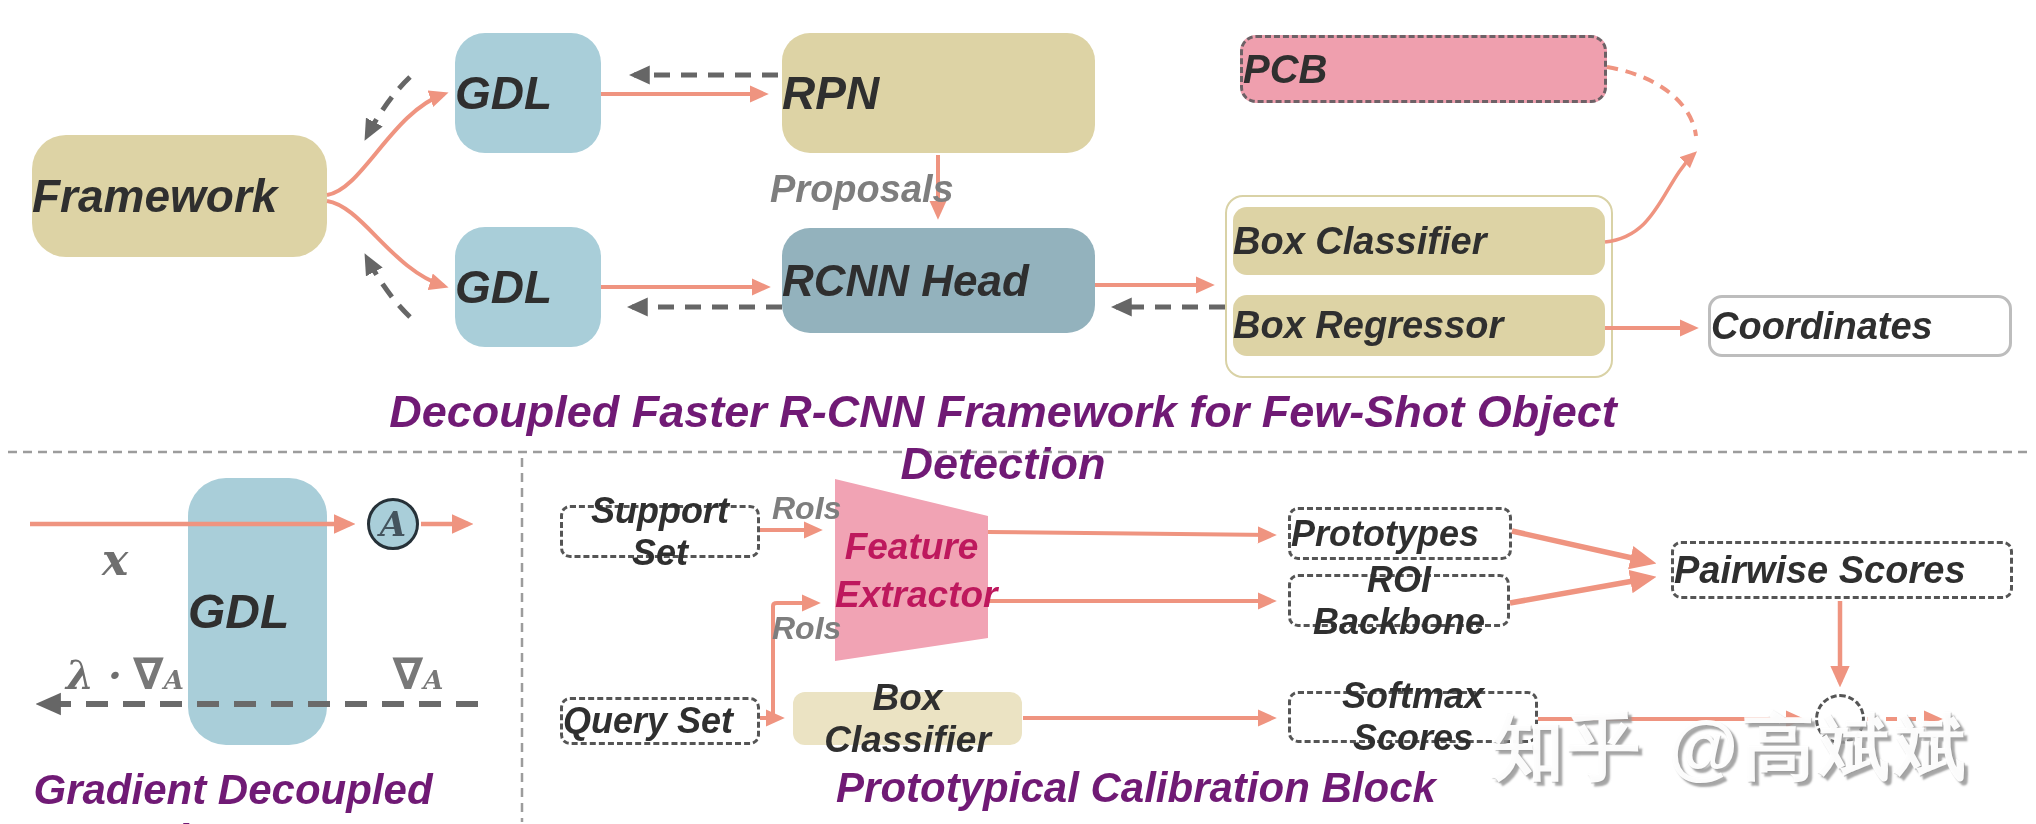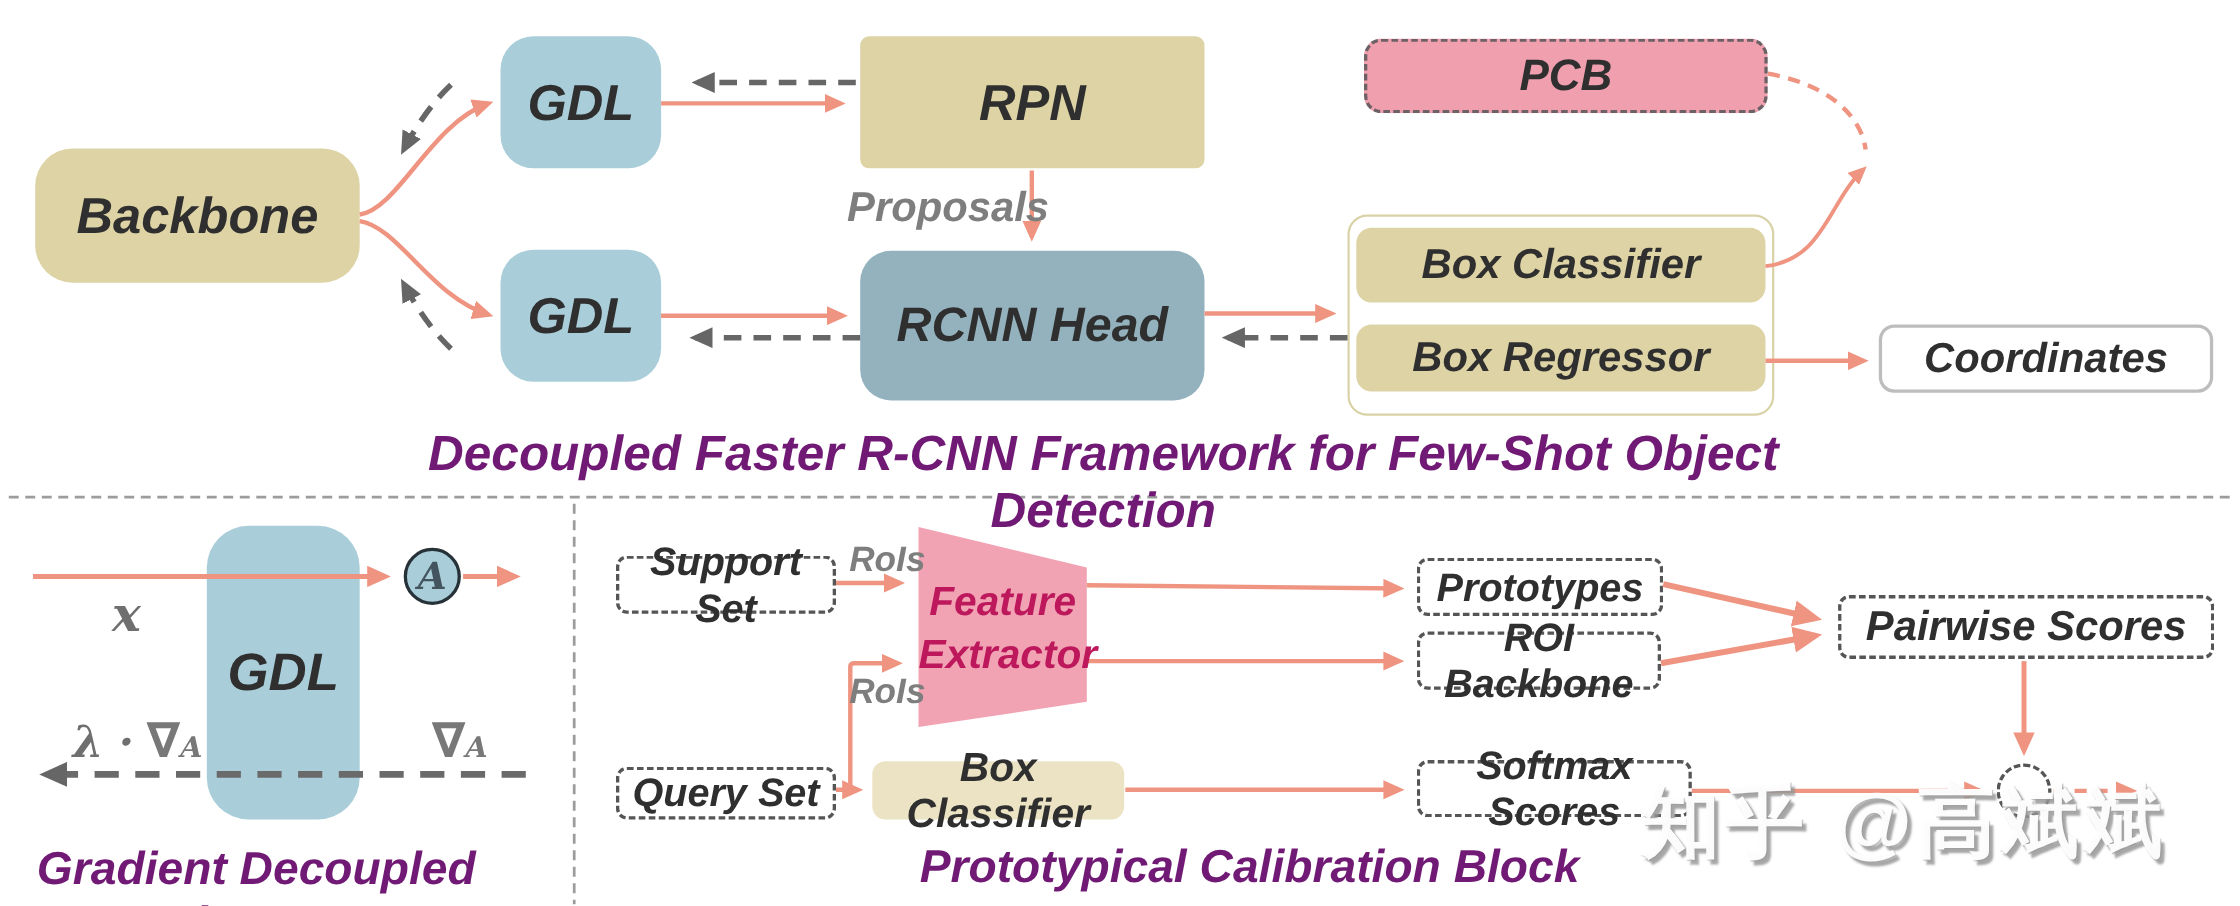--- a/index.html
+++ b/index.html
@@ -1,18 +1,18 @@
 <!DOCTYPE html>
 <html><head>
 <meta charset="utf-8">
 <style>
   html,body{margin:0;padding:0;background:#ffffff;}
   #stage{position:relative;width:2036px;height:824px;background:#fff;overflow:hidden;
          font-family:"Liberation Sans",sans-serif;}
-  .box{position:absolute;display:flex;align-items:center;justify-content:center;
+  .box{position:absolute;display:flex;align-items:center;justify-content:flex-start;
        font-weight:bold;font-style:italic;color:#2f2f2f;z-index:1;box-sizing:border-box;text-align:center;}
   .tan{background:#ddd3a5;}
   .tanlight{background:#ebe3c3;}
   .blue{background:#a9ced9;}
   .bluegray{background:#93b2bd;}
   .pinkbox{background:#ef9fae;}
   .outline{background:#ffffff;border:3px solid #bdbdbd;}
   .dashedbox{background:#ffffff;border:3px dashed #555555;}
   .lbl{position:absolute;font-weight:bold;font-style:italic;color:#7e7e7e;z-index:3;text-align:center;}
   .caption{position:absolute;font-weight:bold;font-style:italic;color:#701a75;z-index:3;text-align:center;}
@@ -29,36 +29,36 @@
      color:rgba(255,255,255,0.96);z-index:6;white-space:nowrap;
      text-shadow:4px 4px 2px rgba(150,150,150,0.85),1px 1px 1px rgba(150,150,150,0.6);}
   .fe-text{position:absolute;font-weight:bold;font-style:italic;color:#be185d;z-index:3;text-align:center;}
 </style>
 </head>
 <body>
 
 <div id="stage">
 
   <div class="box tan" style="left:32px;top:135px;width:295px;height:122px;border-radius:34px;font-size:46px;">
-    <span>Backbone</span>
+    <span>Framework</span>
   </div>
 
   <div class="box blue" style="left:455px;top:33px;width:146px;height:120px;border-radius:30px;font-size:46px;">
     <span>GDL</span>
   </div>
 
   <div class="box blue" style="left:455px;top:227px;width:146px;height:120px;border-radius:30px;font-size:46px;">
     <span>GDL</span>
   </div>
 
-  <div class="box tan" style="left:782px;top:33px;width:313px;height:120px;border-radius:8px;font-size:46px;">
+  <div class="box tan" style="left:782px;top:33px;width:313px;height:120px;border-radius:28px;font-size:46px;">
     <span>RPN</span>
   </div>
 
-  <div class="box bluegray" style="left:782px;top:228px;width:313px;height:136px;border-radius:28px;font-size:44px;">
+  <div class="box bluegray" style="left:782px;top:228px;width:313px;height:105px;border-radius:28px;font-size:44px;">
     <span>RCNN Head</span>
   </div>
 
   <div class="box pinkbox" style="left:1240px;top:35px;width:367px;height:68px;border-radius:16px;font-size:40px;
               border:3.5px dashed #6d6166;">
     <span>PCB</span>
   </div>
 
   <div class="box" style="left:1225px;top:195px;width:388px;height:183px;border-radius:18px;
               background:#ffffff;border:2.5px solid #d9d2a6;"></div>

